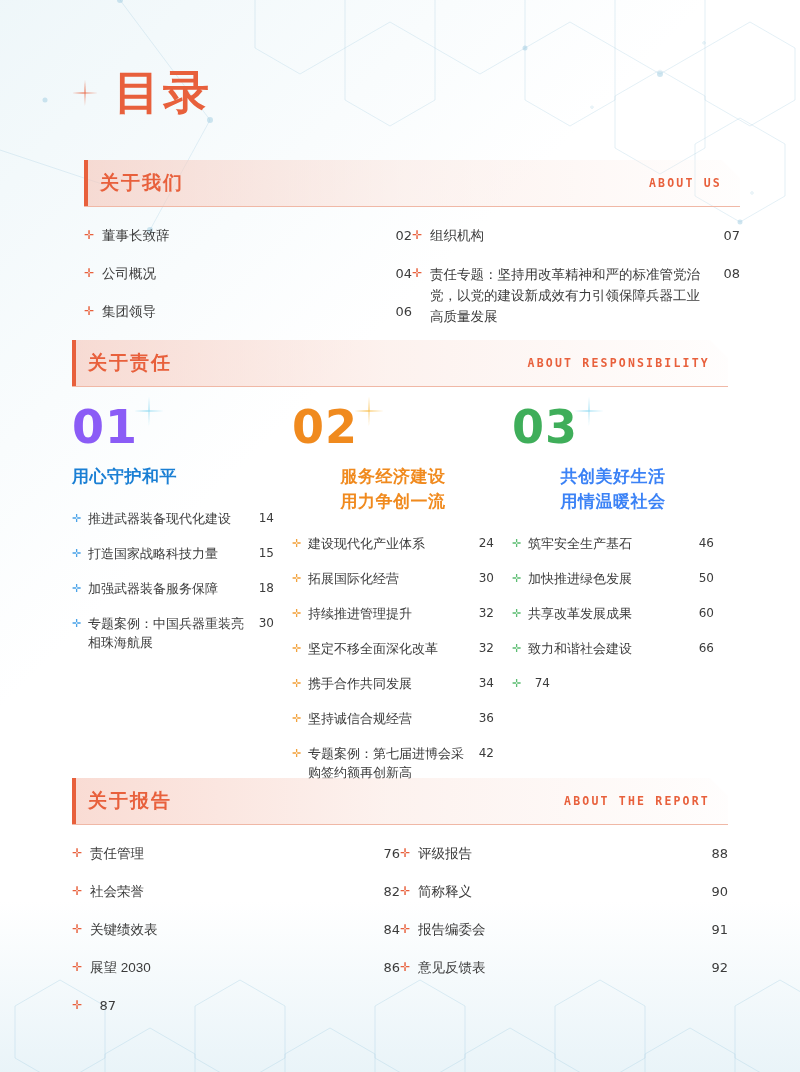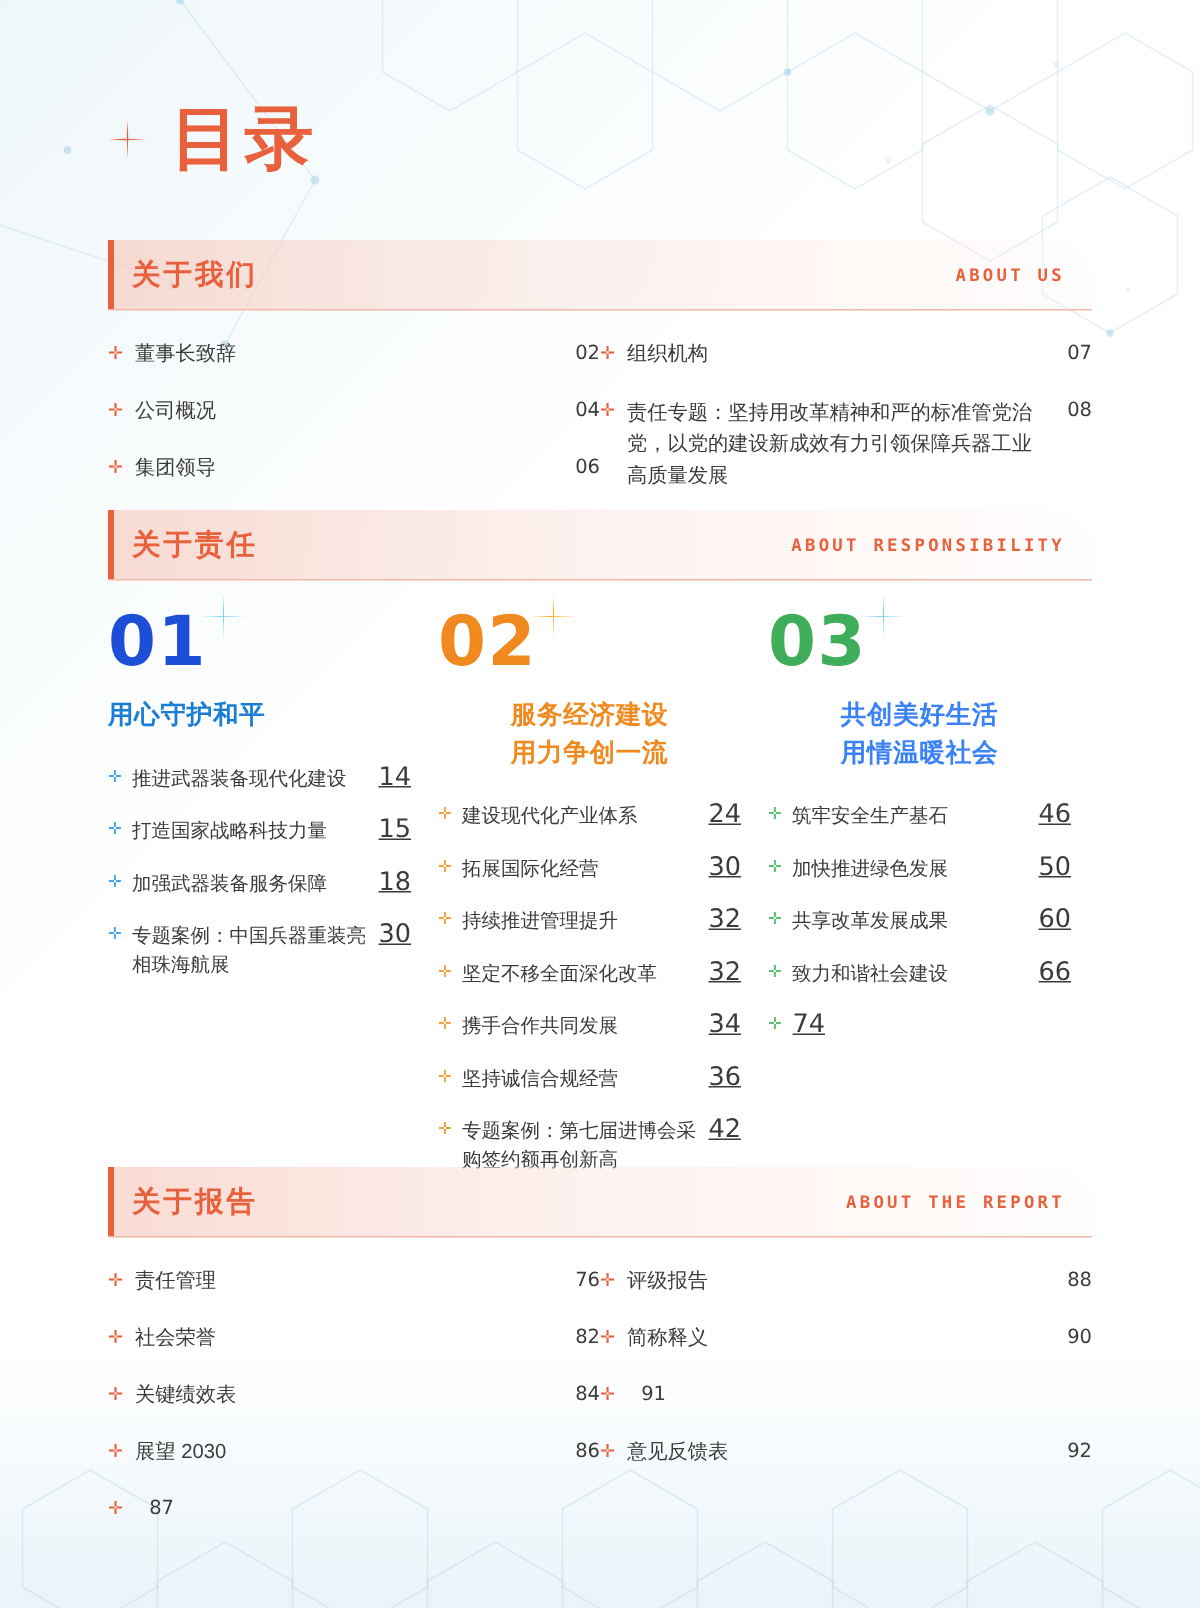--- a/index.html
+++ b/index.html
@@ -97,24 +97,24 @@
      clip-path:polygon(50% 0,60% 44%,50% 100%,40% 44%); }
   .star:after{ top:13px; left:0; width:30px; height:4px;
      clip-path:polygon(0 50%,44% 40%,100% 50%,44% 60%); }
   .theme-title{
     font-size:17px; font-weight:bold; line-height:25px; margin:6px 0 12px 0;
     letter-spacing:0.5px;
   }
   .theme .entry{ padding:8px 0; font-size:13px; }
   .theme .entry .plus{ width:16px; flex:0 0 16px; font-size:11px; }
   .theme .entry .txt{ padding-right:8px; line-height:19px; }
-  .theme .entry .pg{ min-width:22px; font-size:17px; line-height:19px;text-decoration:underline; }
-
-  
-  .t1 .theme-num{ color:#1d4ed8; }
+  .theme .entry .pg{ min-width:22px; font-size:12px; line-height:19px; }
+
+  
+  .t1 .theme-num{ color:#8b5cf6; }
   .t1 .theme-title{ color:#1a7fd4; }
   .t1 .entry .plus{ color:#4aa3e8; }
   .t1 .star:before, .t1 .star:after{ background:#7fd4ef; }
 
   .t2 .theme-num{ color:#f08a1e; }
   .t2 .theme-title{ color:#f08a1e;text-align:center; }
   .t2 .entry .plus{ color:#f2a23c; }
   .t2 .star:before, .t2 .star:after{ background:#f7b22a; }
 
   .t3 .theme-num{ color:#3fae5a; }
@@ -160,21 +160,21 @@
     <polygon points="690,1028 735,1054 735,1106 690,1132 645,1106 645,1054"></polygon>
     <polygon points="780,980 825,1006 825,1058 780,1084 735,1058 735,1006"></polygon>
   </g>
 </svg>
 
 <div class="page-title-row">
   <span class="title-spark"></span>
   <span class="page-title">目录</span>
 </div>
 
-<div class="section" style="top:160px;">
+<div class="section" style="top:160px;margin-left:12px;">
   <div class="sec-bar">
     <span class="sec-cn">关于我们</span>
     <span class="sec-en">ABOUT US</span>
   </div>
   <div class="sec-rule"></div>
 
   <div class="entries">
     <div class="col">
       <div class="entry">
         <span class="plus">✛</span>
@@ -370,20 +370,21 @@
         <span class="txt">评级报告</span>
         <span class="pg">88</span>
       </div>
       <div class="entry">
         <span class="plus">✛</span>
         <span class="txt">简称释义</span>
         <span class="pg">90</span>
       </div>
       <div class="entry">
         <span class="plus">✛</span>
+        <span class="txt">报告编委会</span>
         <span class="pg">91</span>
       </div>
       <div class="entry">
         <span class="plus">✛</span>
         <span class="txt">意见反馈表</span>
         <span class="pg">92</span>
       </div>
     </div>
   </div>
 </div>

